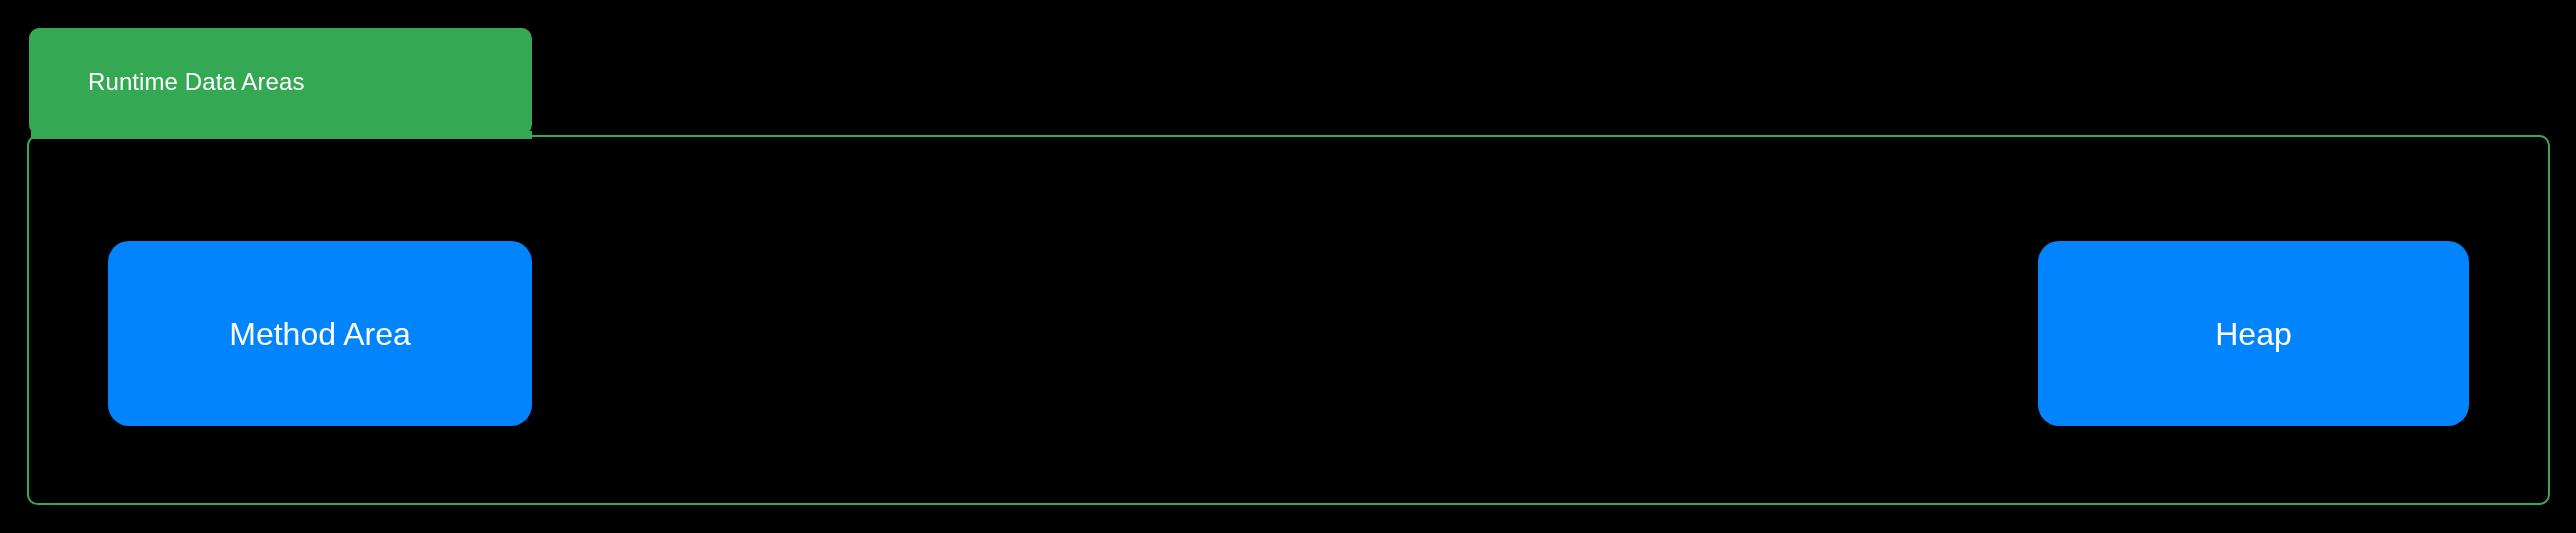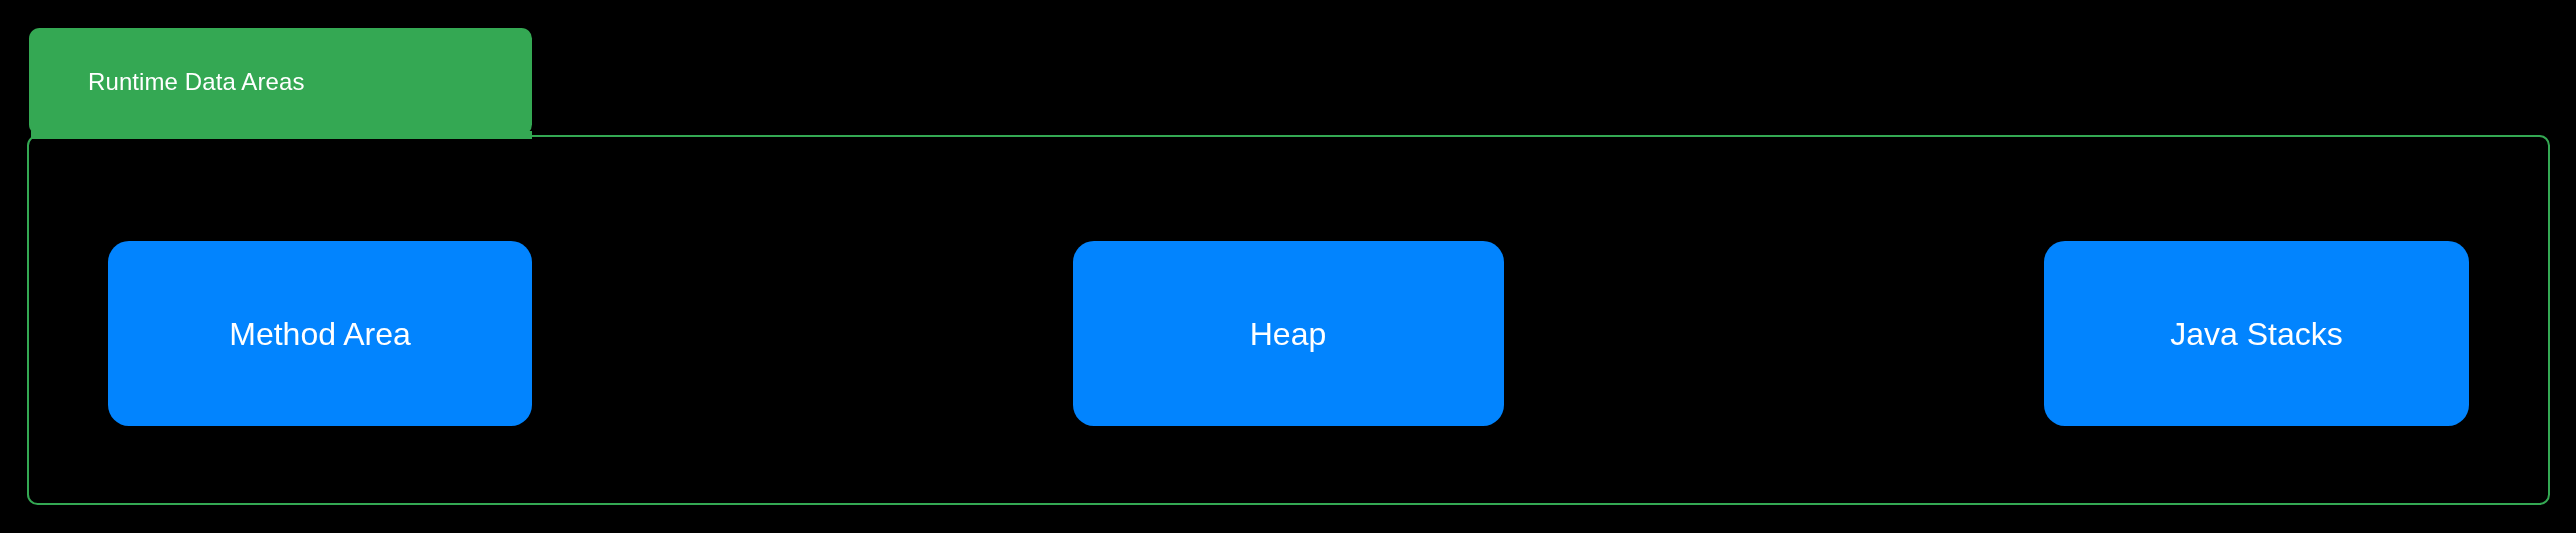--- a/index.html
+++ b/index.html
@@ -124,22 +124,19 @@
   <div class="node-row">
 
     <div class="node-box w1">
       <span class="node-box-label">Method Area</span>
     </div>
 
     <div class="node-box w2">
       <span class="node-box-label">Heap</span>
     </div>
 
-    <div class="node-box w3">
-      <span class="node-box-label">Java Stacks</span>
-    </div>
 
 
 
   </div>
 
 </div>
 
 
 </body></html>

